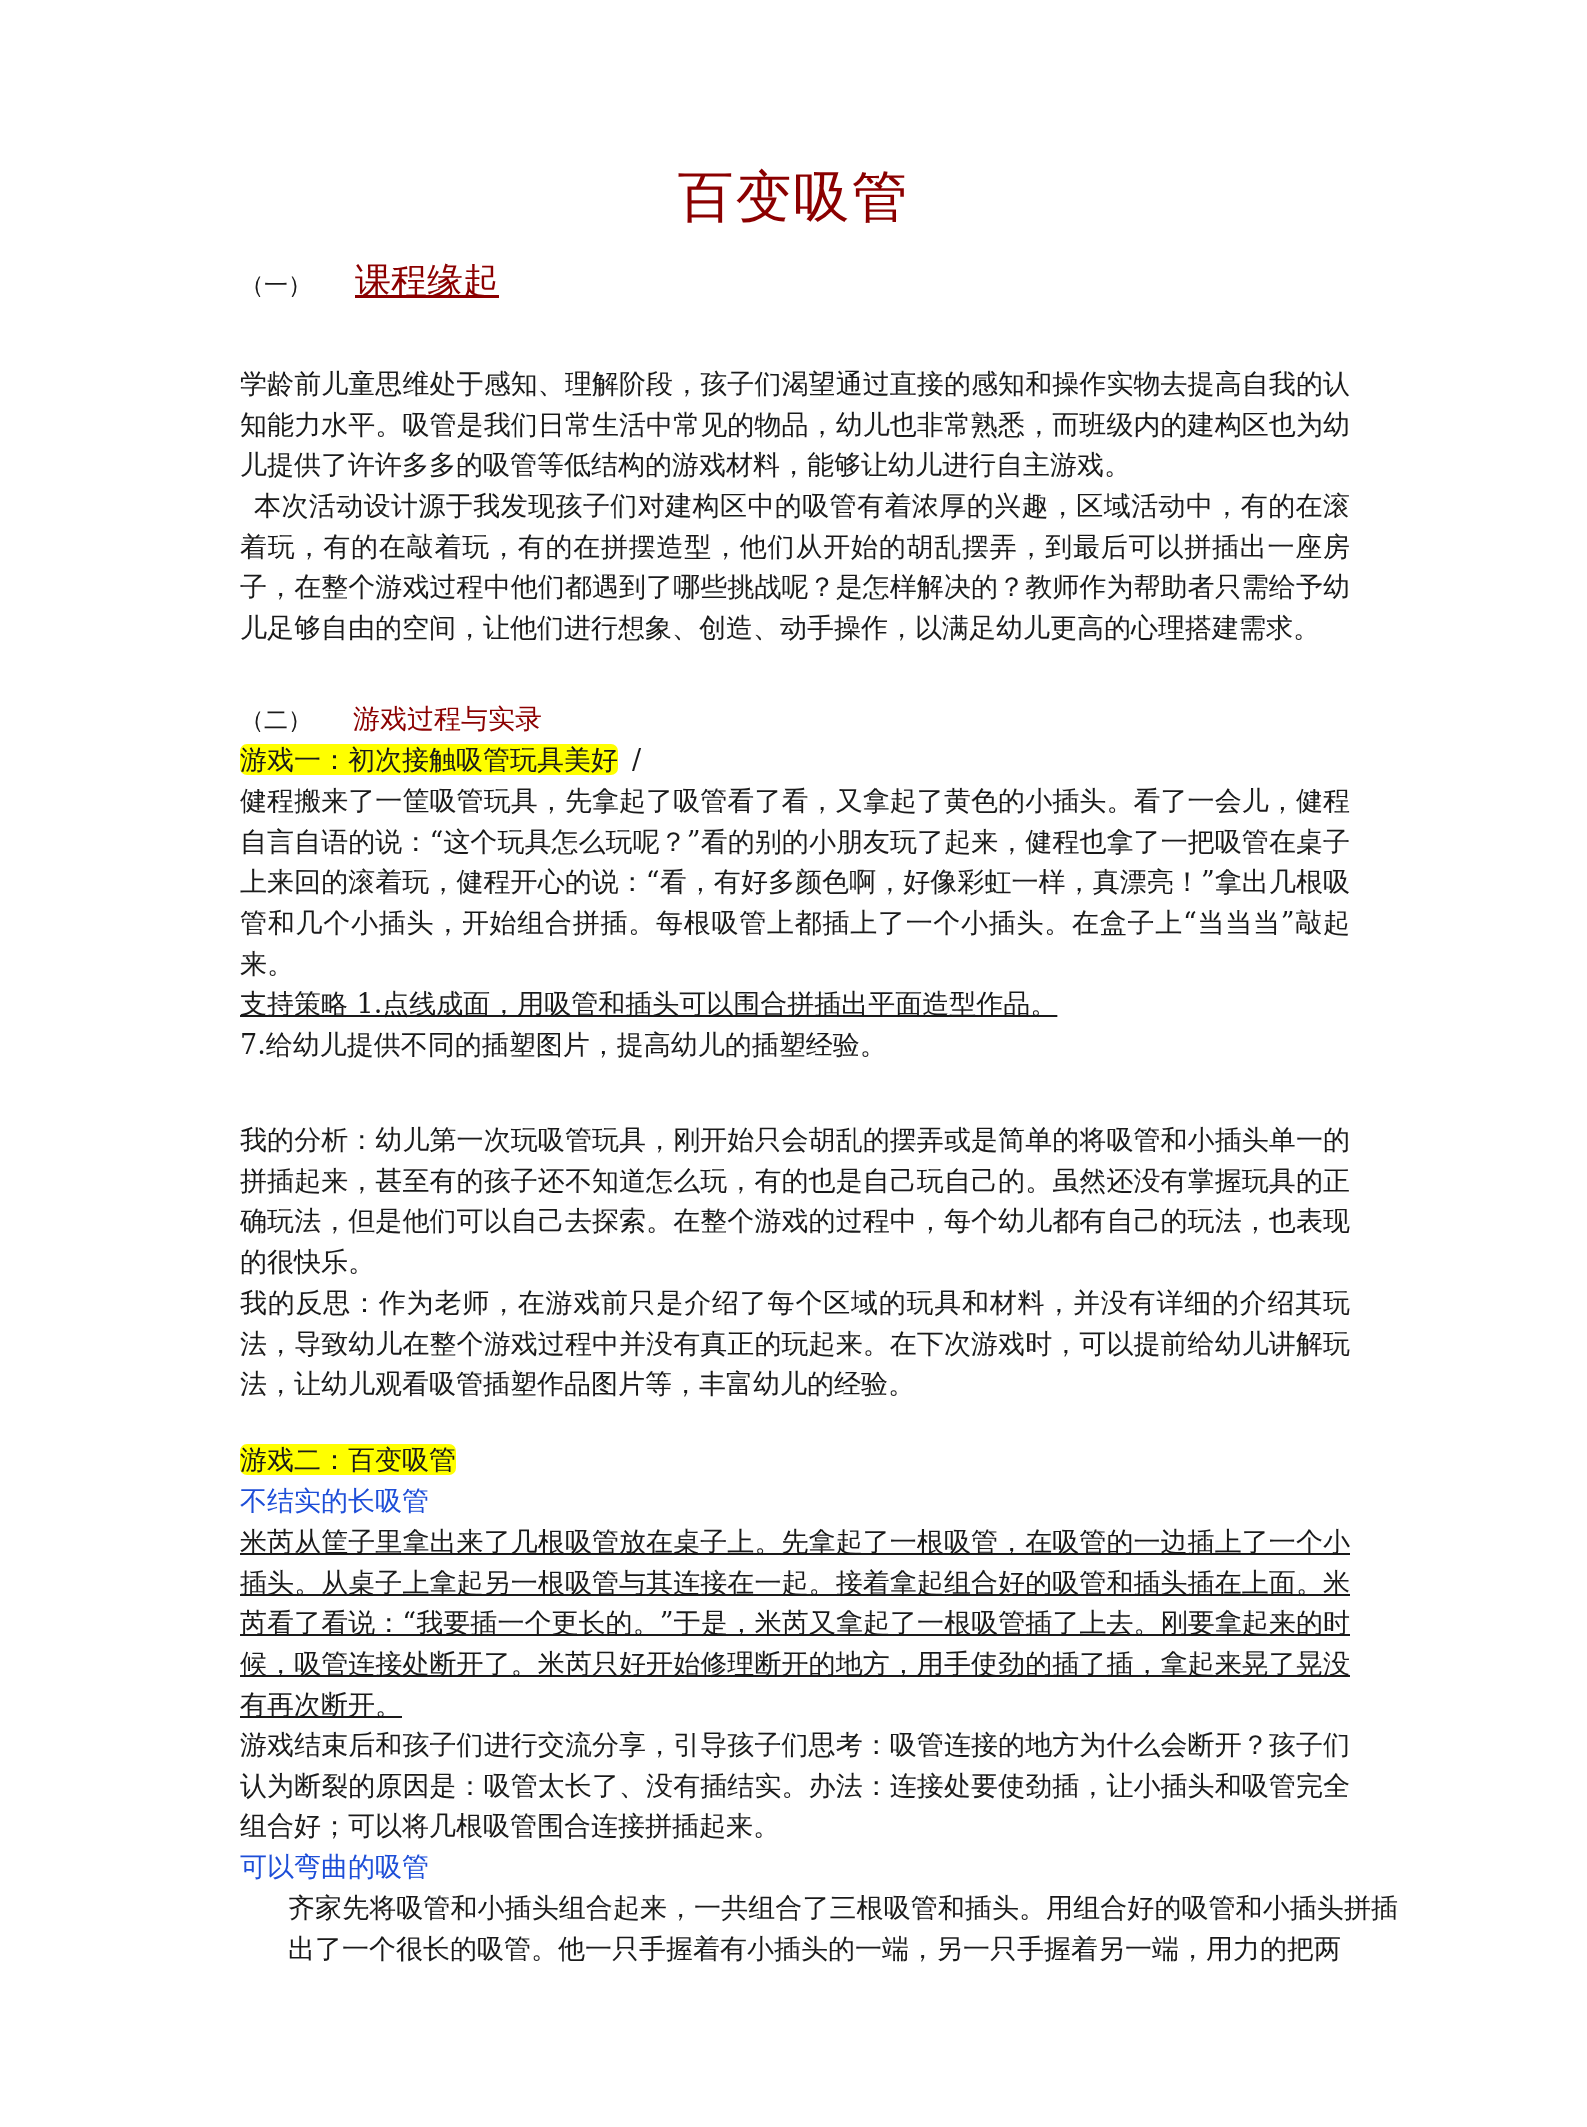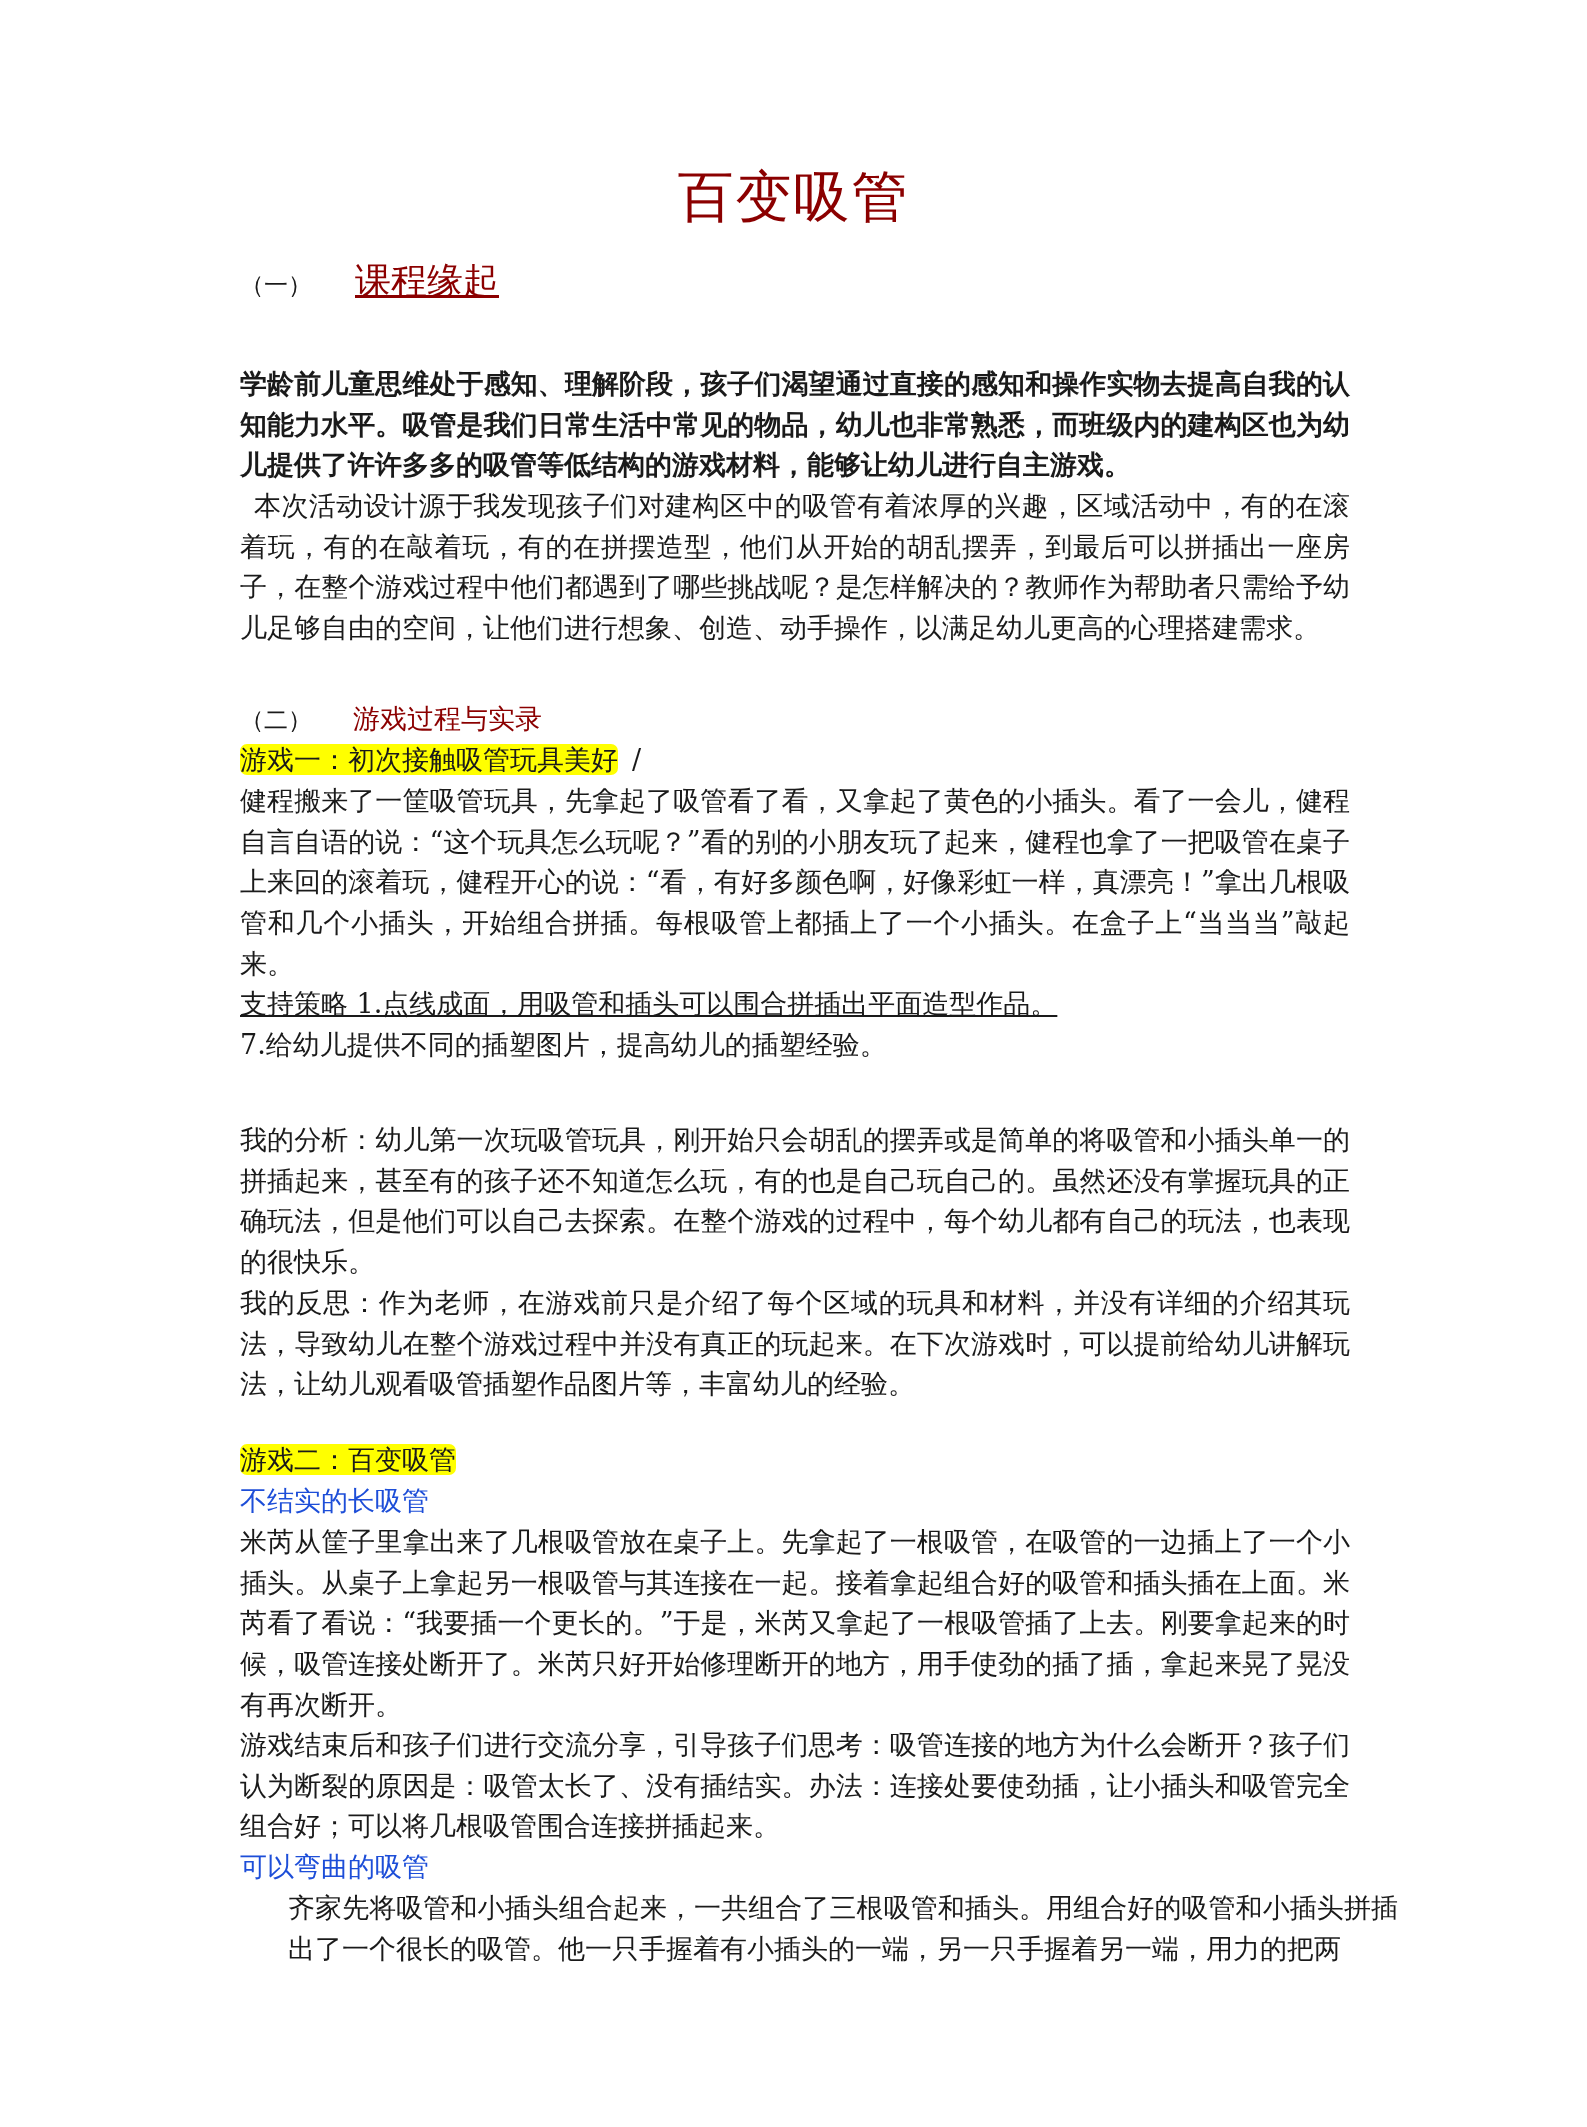--- a/index.html
+++ b/index.html
@@ -23,21 +23,21 @@
 <body>
 
 <div class="page">
 
   <div class="title">百变吸管</div>
 
   <div class="h1">
     <span class="num">（一）</span><span class="txt">课程缘起</span>
   </div>
 
-  <p class="para" style="top:352px;font-weight:bold;">学龄前儿童思维处于感知、理解阶段，孩子们渴望通过直接的感知和操作实物去提高自我的认知能力水平。吸管是我们日常生活中常见的物品，幼儿也非常熟悉，而班级内的建构区也为幼儿提供了许许多多的吸管等低结构的游戏材料，能够让幼儿进行自主游戏。</p>
+  <p class="para" style="top:352px;">学龄前儿童思维处于感知、理解阶段，孩子们渴望通过直接的感知和操作实物去提高自我的认知能力水平。吸管是我们日常生活中常见的物品，幼儿也非常熟悉，而班级内的建构区也为幼儿提供了许许多多的吸管等低结构的游戏材料，能够让幼儿进行自主游戏。</p>
   <p class="para" style="top:474px; text-indent:14px;">本次活动设计源于我发现孩子们对建构区中的吸管有着浓厚的兴趣，区域活动中，有的在滚着玩，有的在敲着玩，有的在拼摆造型，他们从开始的胡乱摆弄，到最后可以拼插出一座房子，在整个游戏过程中他们都遇到了哪些挑战呢？是怎样解决的？教师作为帮助者只需给予幼儿足够自由的空间，让他们进行想象、创造、动手操作，以满足幼儿更高的心理搭建需求。</p>
 
   <div class="h2">
     <span class="num">（二）</span><span>游戏过程与实录</span>
   </div>
 
   <p class="para" style="top:728px;">
     <span class="hl">游戏一：初次接触吸管玩具美好</span><span class="slash">/</span>
   </p>
 
@@ -46,19 +46,19 @@
   <p class="para" style="top:1013px;">7.给幼儿提供不同的插塑图片，提高幼儿的插塑经验。</p>
 
   <p class="para" style="top:1108px;">我的分析：幼儿第一次玩吸管玩具，刚开始只会胡乱的摆弄或是简单的将吸管和小插头单一的拼插起来，甚至有的孩子还不知道怎么玩，有的也是自己玩自己的。虽然还没有掌握玩具的正确玩法，但是他们可以自己去探索。在整个游戏的过程中，每个幼儿都有自己的玩法，也表现的很快乐。</p>
   <p class="para" style="top:1271px;">我的反思：作为老师，在游戏前只是介绍了每个区域的玩具和材料，并没有详细的介绍其玩法，导致幼儿在整个游戏过程中并没有真正的玩起来。在下次游戏时，可以提前给幼儿讲解玩法，让幼儿观看吸管插塑作品图片等，丰富幼儿的经验。</p>
 
   <p class="para" style="top:1428px;">
     <span class="hl">游戏二：百变吸管</span>
   </p>
 
   <p class="para sub" style="top:1469px;">不结实的长吸管</p>
-  <p class="para" style="top:1510px;">米芮从筐子里拿出来了几根吸管放在桌子上。先拿起了一根吸管，在吸管的一边插上了一个小插头。从桌子上拿起另一根吸管与其连接在一起。接着拿起组合好的吸管和插头插在上面。米芮看了看说：“我要插一个更长的。”于是，米芮又拿起了一根吸管插了上去。刚要拿起来的时候，吸管连接处断开了。米芮只好开始修理断开的地方，用手使劲的插了插，拿起来晃了晃没有再次断开。</p>
+  <p class="para" style="top:1510px;text-decoration:underline;">米芮从筐子里拿出来了几根吸管放在桌子上。先拿起了一根吸管，在吸管的一边插上了一个小插头。从桌子上拿起另一根吸管与其连接在一起。接着拿起组合好的吸管和插头插在上面。米芮看了看说：“我要插一个更长的。”于是，米芮又拿起了一根吸管插了上去。刚要拿起来的时候，吸管连接处断开了。米芮只好开始修理断开的地方，用手使劲的插了插，拿起来晃了晃没有再次断开。</p>
   <p class="para" style="top:1713px;">游戏结束后和孩子们进行交流分享，引导孩子们思考：吸管连接的地方为什么会断开？孩子们认为断裂的原因是：吸管太长了、没有插结实。办法：连接处要使劲插，让小插头和吸管完全组合好；可以将几根吸管围合连接拼插起来。</p>
 
   <p class="para sub" style="top:1835px;">可以弯曲的吸管</p>
   <p class="para" style="top:1876px;margin-left:48px;">齐家先将吸管和小插头组合起来，一共组合了三根吸管和插头。用组合好的吸管和小插头拼插出了一个很长的吸管。他一只手握着有小插头的一端，另一只手握着另一端，用力的把两</p>
 
 </div>
 
 </body></html>

